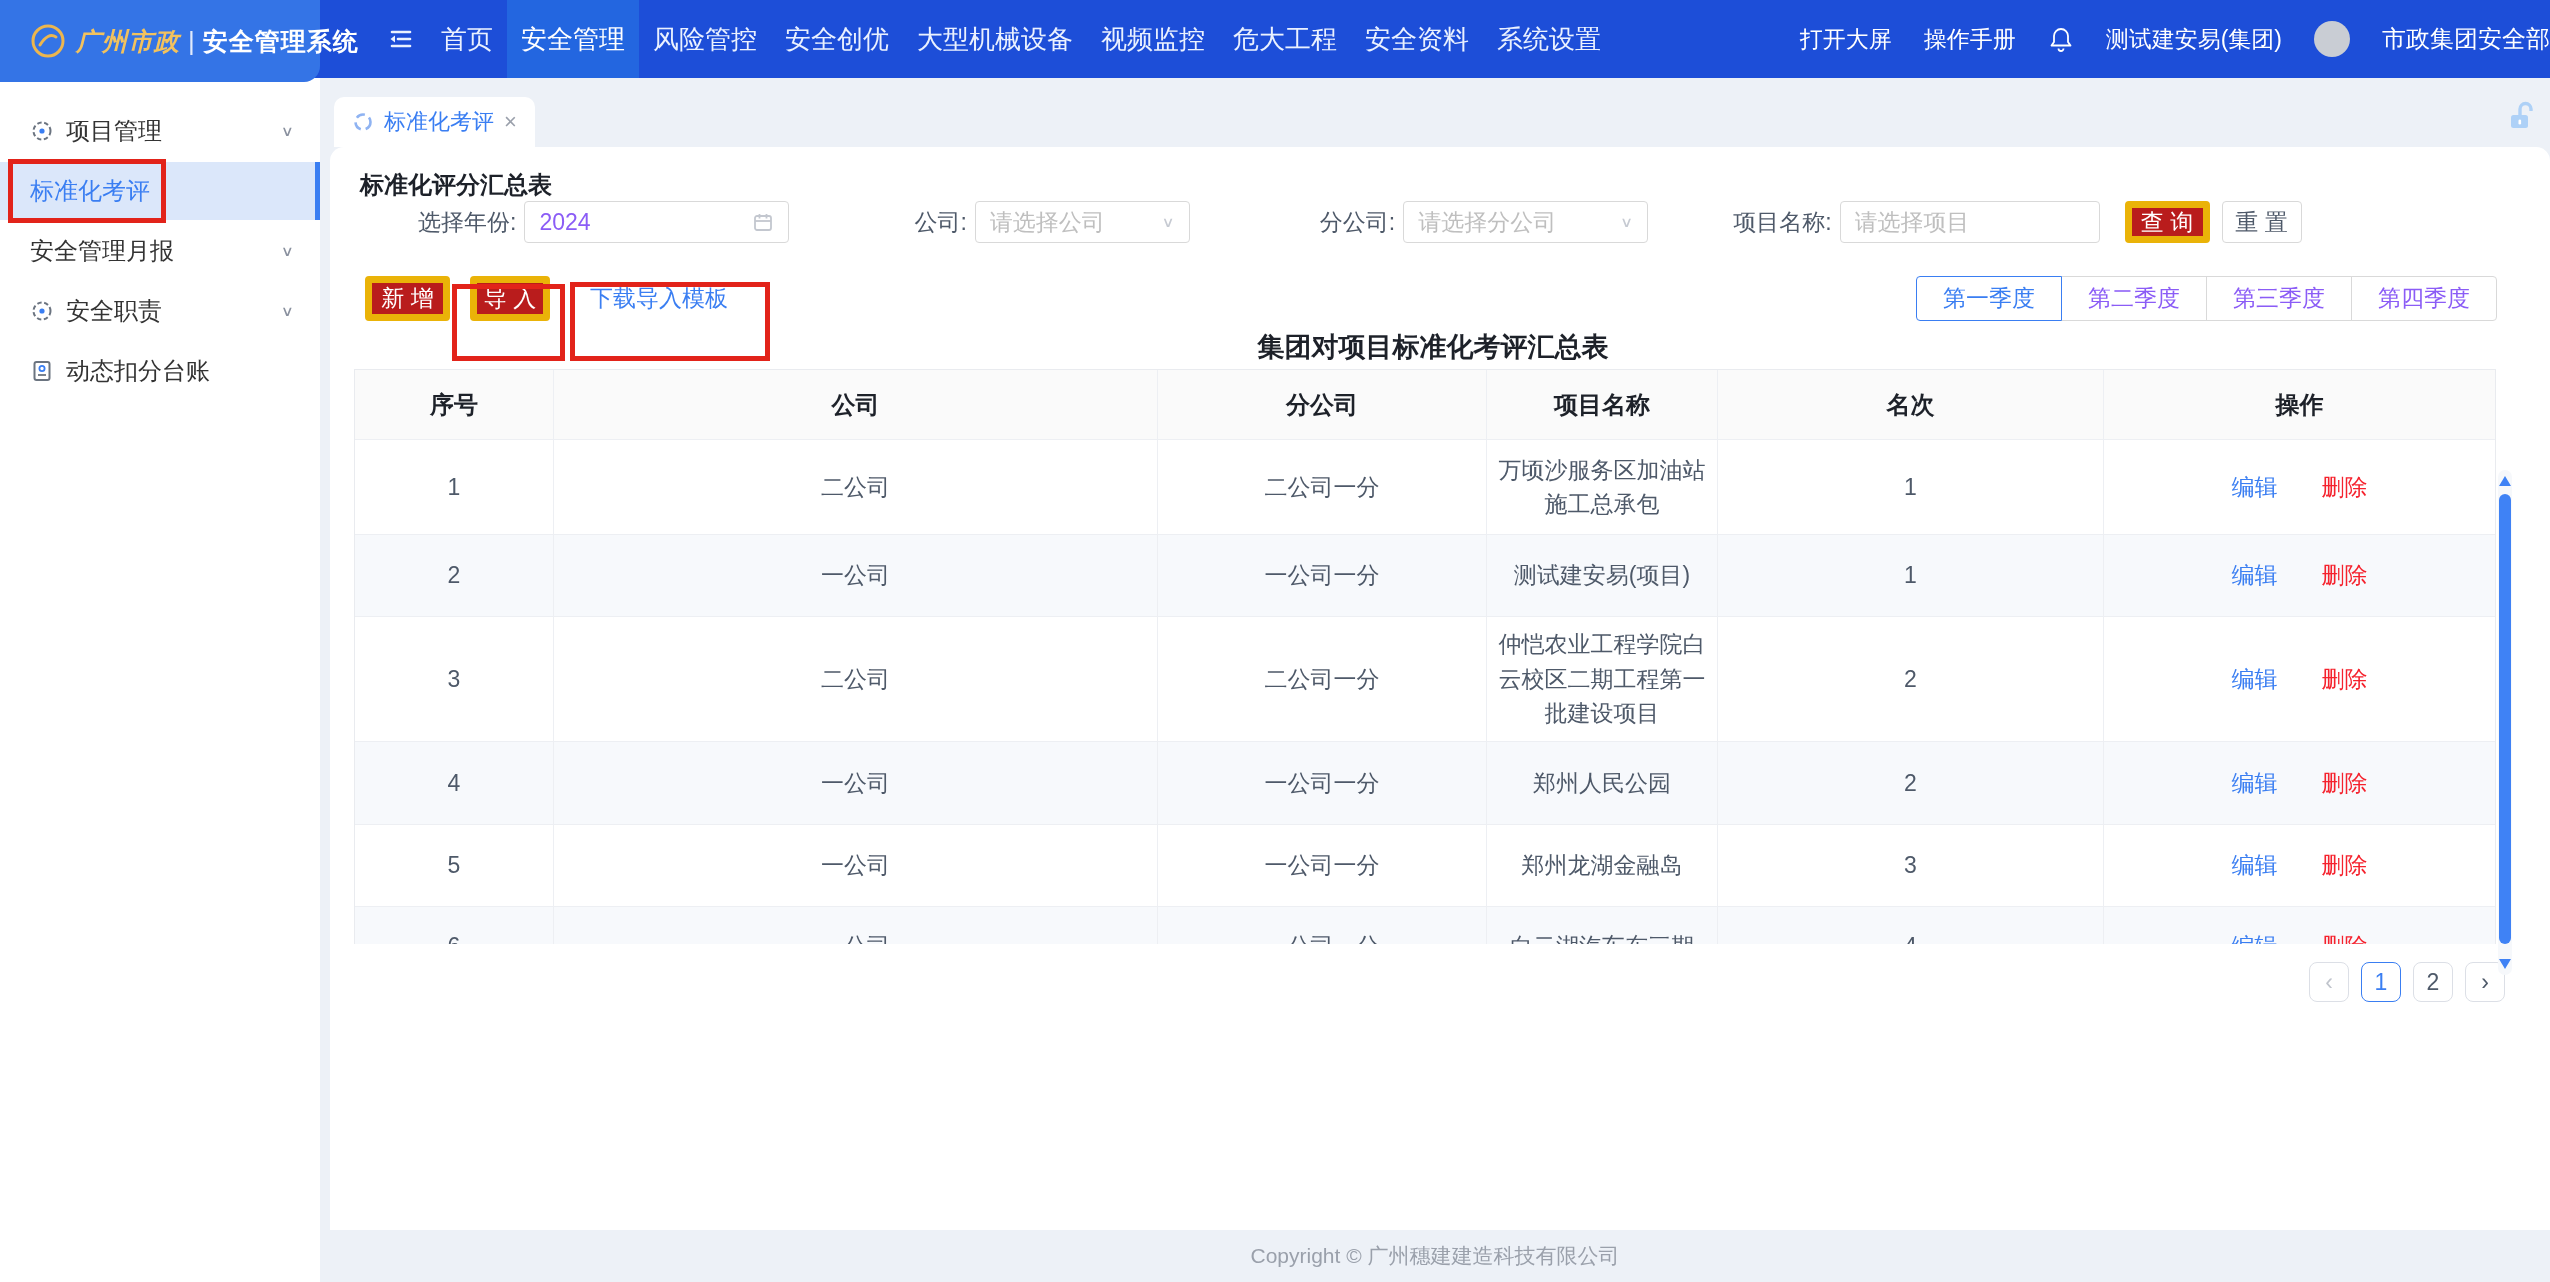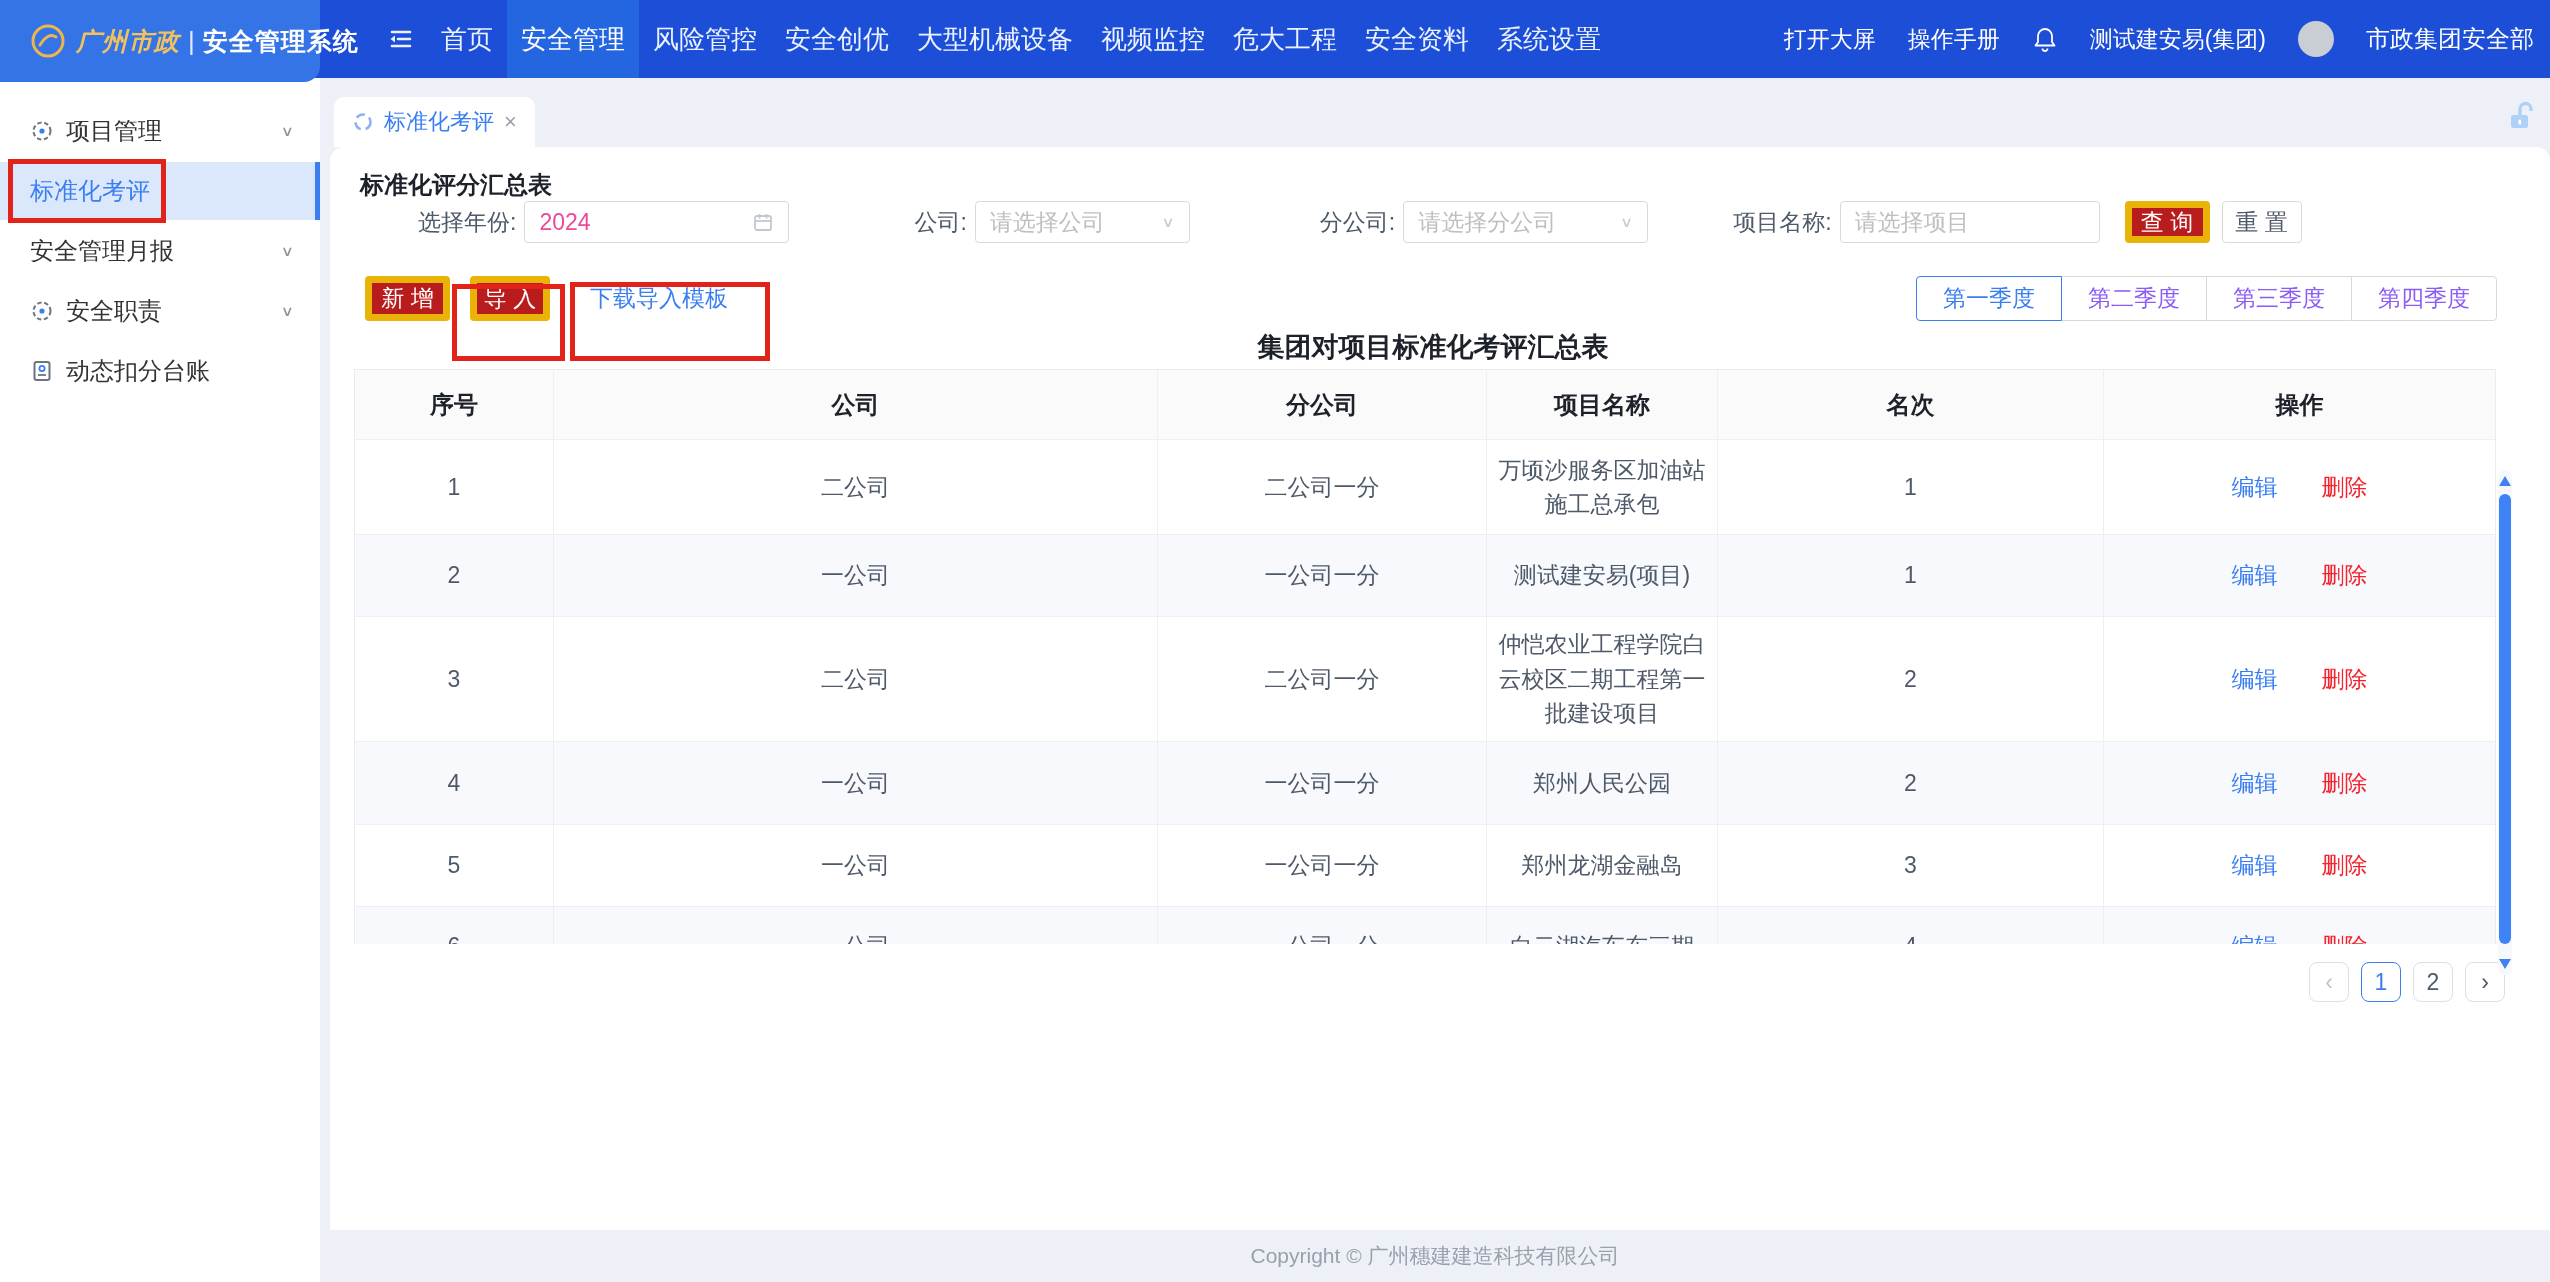--- a/index.html
+++ b/index.html
@@ -10,21 +10,21 @@
   
   .header { position:absolute; left:0; top:0; width:2550px; height:78px; background:#1d4ed8; display:flex; align-items:center; z-index:10; }
   .logo-block { position:absolute; left:0; top:0; width:320px; height:82px; background:#3474e6; border-radius:0 0 16px 0; display:flex; align-items:center; padding-left:28px; z-index:11; }
   .brand-name { color:#f2c25e; font-size:25px; font-style:italic; font-weight:bold; letter-spacing:1px; margin-left:8px; white-space:nowrap; }
   .brand-divider { color:rgba(255,255,255,.85); margin:0 8px; font-size:26px; }
   .brand-system { color:#fff; font-size:25px; font-weight:bold; white-space:nowrap; letter-spacing:1px; }
   .nav { display:flex; align-items:stretch; height:78px; margin-left:375px; }
   .nav-item { display:flex; align-items:center; padding:0 14px; color:#eaf1ff; font-size:26px; cursor:pointer; white-space:nowrap; }
   .nav-item.active { background:#2366e0; color:#fff; }
   .nav-collapse { display:flex; align-items:center; padding:0 12px; }
-  .header-right { margin-left:auto; display:flex; align-items:center; gap:32px; padding-right:16px; color:#fff; font-size:23px; white-space:nowrap; }
+  .header-right { margin-left:auto; display:flex; align-items:center; gap:32px; color:#fff; font-size:23px; white-space:nowrap; }
   .header-link { cursor:pointer; }
   .avatar { width:36px; height:36px; border-radius:50%; background:#c9cdd4; flex:0 0 auto; }
   .user-name { font-size:24px; }
 
   
   .sidebar { position:absolute; left:0; top:78px; width:320px; height:1204px; background:#fff; padding-top:24px; z-index:5; }
   .side-item { position:relative; height:58px; margin-bottom:2px; display:flex; align-items:center; padding-left:30px; font-size:24px; color:#333; cursor:pointer; }
   .side-item .mi { width:24px; height:24px; margin-right:12px; flex:0 0 auto; }
   .side-item.active { background:#dbe7fa; color:#3a7ef2; }
   .side-item.active::after { content:""; position:absolute; right:0; top:0; width:5px; height:100%; background:#3a7ef2; }
@@ -38,21 +38,21 @@
   .tab-close { color:#9aa0ab; font-size:22px; cursor:pointer; }
   .lock { position:absolute; right:12px; top:22px; width:32px; height:34px; cursor:pointer; }
 
   
   .panel { position:relative; margin-left:10px; width:2220px; height:1083px; background:#fff; border-radius:14px 14px 0 0; overflow:visible; }
   .panel-title { padding-top:22px; margin-left:30px; font-size:24px; font-weight:bold; color:#1d2129; height:54px; }
 
   .filter-row { display:flex; align-items:center; margin-left:88px; margin-top:0; height:42px; }
   .f-label { color:#4e5969; text-align:right; margin-right:8px; white-space:nowrap; }
   .f-input { height:42px; border:1px solid #d9d9d9; border-radius:4px; background:#fff; display:flex; align-items:center; padding:0 14px; position:relative; }
-  .f-input input { border:none; outline:none; width:100%; font-size:23px; font-family:inherit; color:#ec4899; background:transparent; }
+  .f-input input { border:none; outline:none; width:100%; font-size:23px; font-family:inherit; color:#8b5cf6; background:transparent; }
   .f-input input::placeholder { color:#bfbfbf; }
   .placeholder-text { color:#bfbfbf; flex:1; white-space:nowrap; overflow:hidden; }
   .chev { color:#c6cad2; font-size:18px; margin-left:8px; transform:scaleY(.8); }
   .g1 { width:265px; } .g2 { width:215px; } .g3 { width:245px; } .g4 { width:260px; }
   .gap1 { margin-left:125px; } .gap2 { margin-left:130px; } .gap3 { margin-left:85px; }
   .btn { display:flex; align-items:center; justify-content:center; border-radius:4px; cursor:pointer; font-size:23px; white-space:nowrap; }
   .btn-primary { background:#b91c1c; color:#fff; border:7px solid #eab308; }
   .btn-plain { background:#fff; color:#4e5969; border:1px solid #d9d9d9; }
   .btn-search { width:85px; height:42px; margin-left:25px; }
   .btn-reset { width:80px; height:42px; margin-left:12px; }

